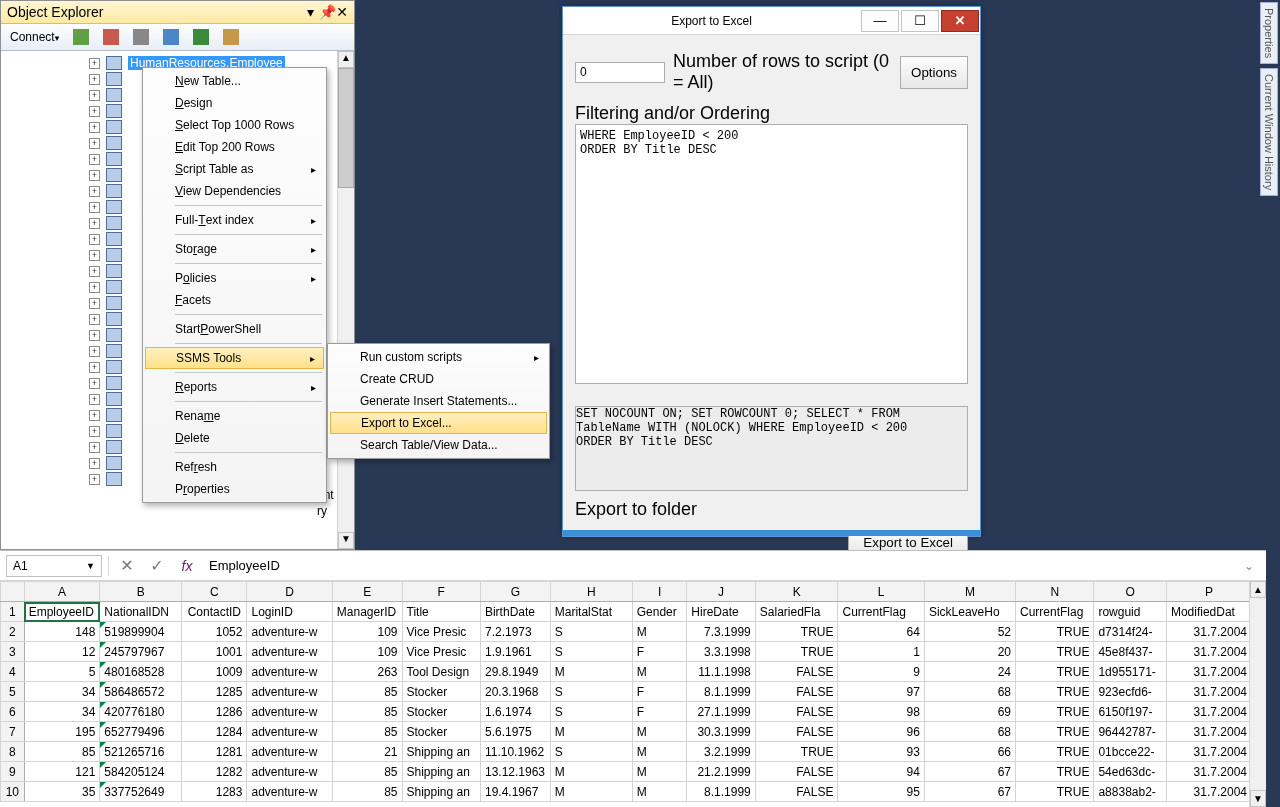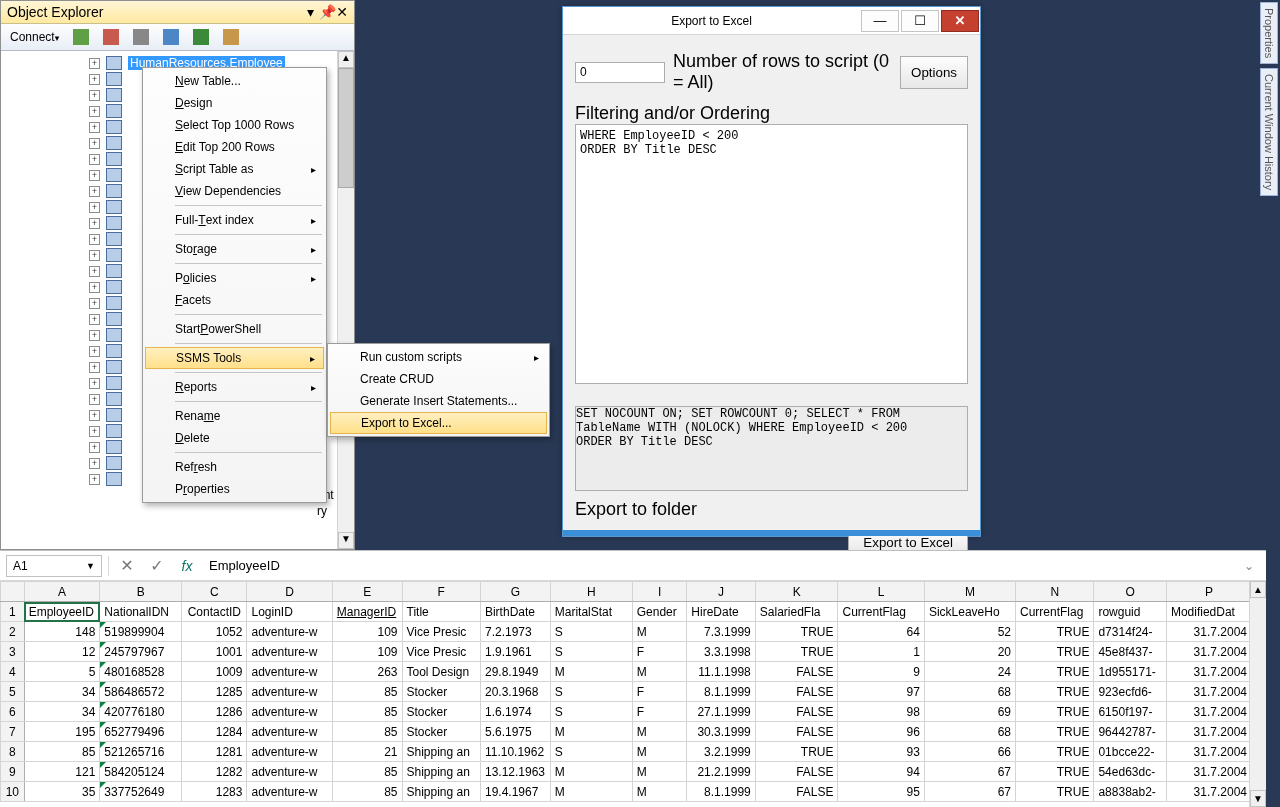--- a/index.html
+++ b/index.html
@@ -89,21 +89,21 @@
               border:1px solid #acacac; background:linear-gradient(#fdfdfd,#e7e7e7);}
  .dlg-bottom-bar{position:absolute;left:0;right:0;bottom:0;height:6px;background:#3a8fd8;}
 
  
  .xl{ position:absolute; left:0; top:550px; right:14px; bottom:0; background:#fff;
       display:flex; flex-direction:column; border-top:1px solid #bfbfbf;}
  .xl-bar{ height:30px; display:flex; align-items:center; gap:6px;
           border-bottom:1px solid #d8d8d8; padding:2px 6px; background:#fff;}
  .namebox{ width:96px; height:22px; border:1px solid #c1c1c1; padding:2px 6px;
            display:flex; align-items:center; justify-content:space-between;}
- .fx-btn{ width:24px; text-align:center; font-style:italic; font-size:14px;color:#0f766e;}
+ .fx-btn{ width:24px; text-align:center; font-style:italic; font-size:14px;color:#701a75;}
  .fx-btn.cancel{ font-style:normal; font-size:16px; color:#777;}
  .fx-btn.accept{ font-style:normal; font-size:16px; color:#777;}
  .fx-input{ flex:1; border:none; outline:none; font-size:13px; padding:2px 4px;}
  .grid-wrap{ flex:1; overflow:hidden; position:relative;}
  table.grid{ border-collapse:collapse; width:1252px;}
  table.grid th, table.grid td{ border:1px solid #d4d4d4; height:20px;
           font-size:12px; padding:0 4px; white-space:nowrap; overflow:hidden;}
  table.grid th{ background:#f3f3f3; font-weight:normal; text-align:center;
           border-bottom:1px solid #aeaeae;}
  table.grid th.rowh{ width:24px; text-align:center; background:#f3f3f3;}
@@ -294,20 +294,21 @@
     <div class="sep"></div>
     <div class="item">Ref<u>r</u>esh</div>
     <div class="item">P<u>r</u>operties</div>
   </div>
 
 <div id="ctx2" class="ctx">
     <div class="item arrow">Run custom scripts</div>
     <div class="item">Create CRUD</div>
     <div class="item">Generate Insert Statements...</div>
     <div class="item sel">Export to Excel...</div>
+    <div class="item">Search Table/View Data...</div>
   </div>
 
 <div class="dlg">
   <div class="dlg-title">
     <span class="t">Export to Excel</span>
     <span class="wbtn">—</span>
     <span class="wbtn">☐</span>
     <span class="wbtn close">✕</span>
   </div>
   <div class="dlg-body">
@@ -370,21 +371,21 @@
             <th class="colh">P</th>
           </tr>
         </thead>
       <tbody id="xl-body">
           <tr>
             <td class="rh">1</td>
             <td class="cell-sel" style="width: 76px;">EmployeeID</td>
             <td style="width: 84px;">NationalIDN</td>
             <td style="width: 66px; text-align: center;">ContactID</td>
             <td style="width: 88px;">LoginID</td>
-            <td style="width: 70px; text-decoration: underline;">ManagerID</td>
+            <td style="width: 70px;">ManagerID</td>
             <td style="width: 80px;">Title</td>
             <td style="width: 70px;">BirthDate</td>
             <td style="width: 86px;">MaritalStat</td>
             <td style="width: 56px;">Gender</td>
             <td style="width: 70px;">HireDate</td>
             <td style="width: 86px;">SalariedFla</td>
             <td style="width: 90px;">CurrentFlag</td>
             <td style="width: 94px;">SickLeaveHo</td>
             <td style="width: 80px;">CurrentFlag</td>
             <td style="width: 74px;">rowguid</td>

